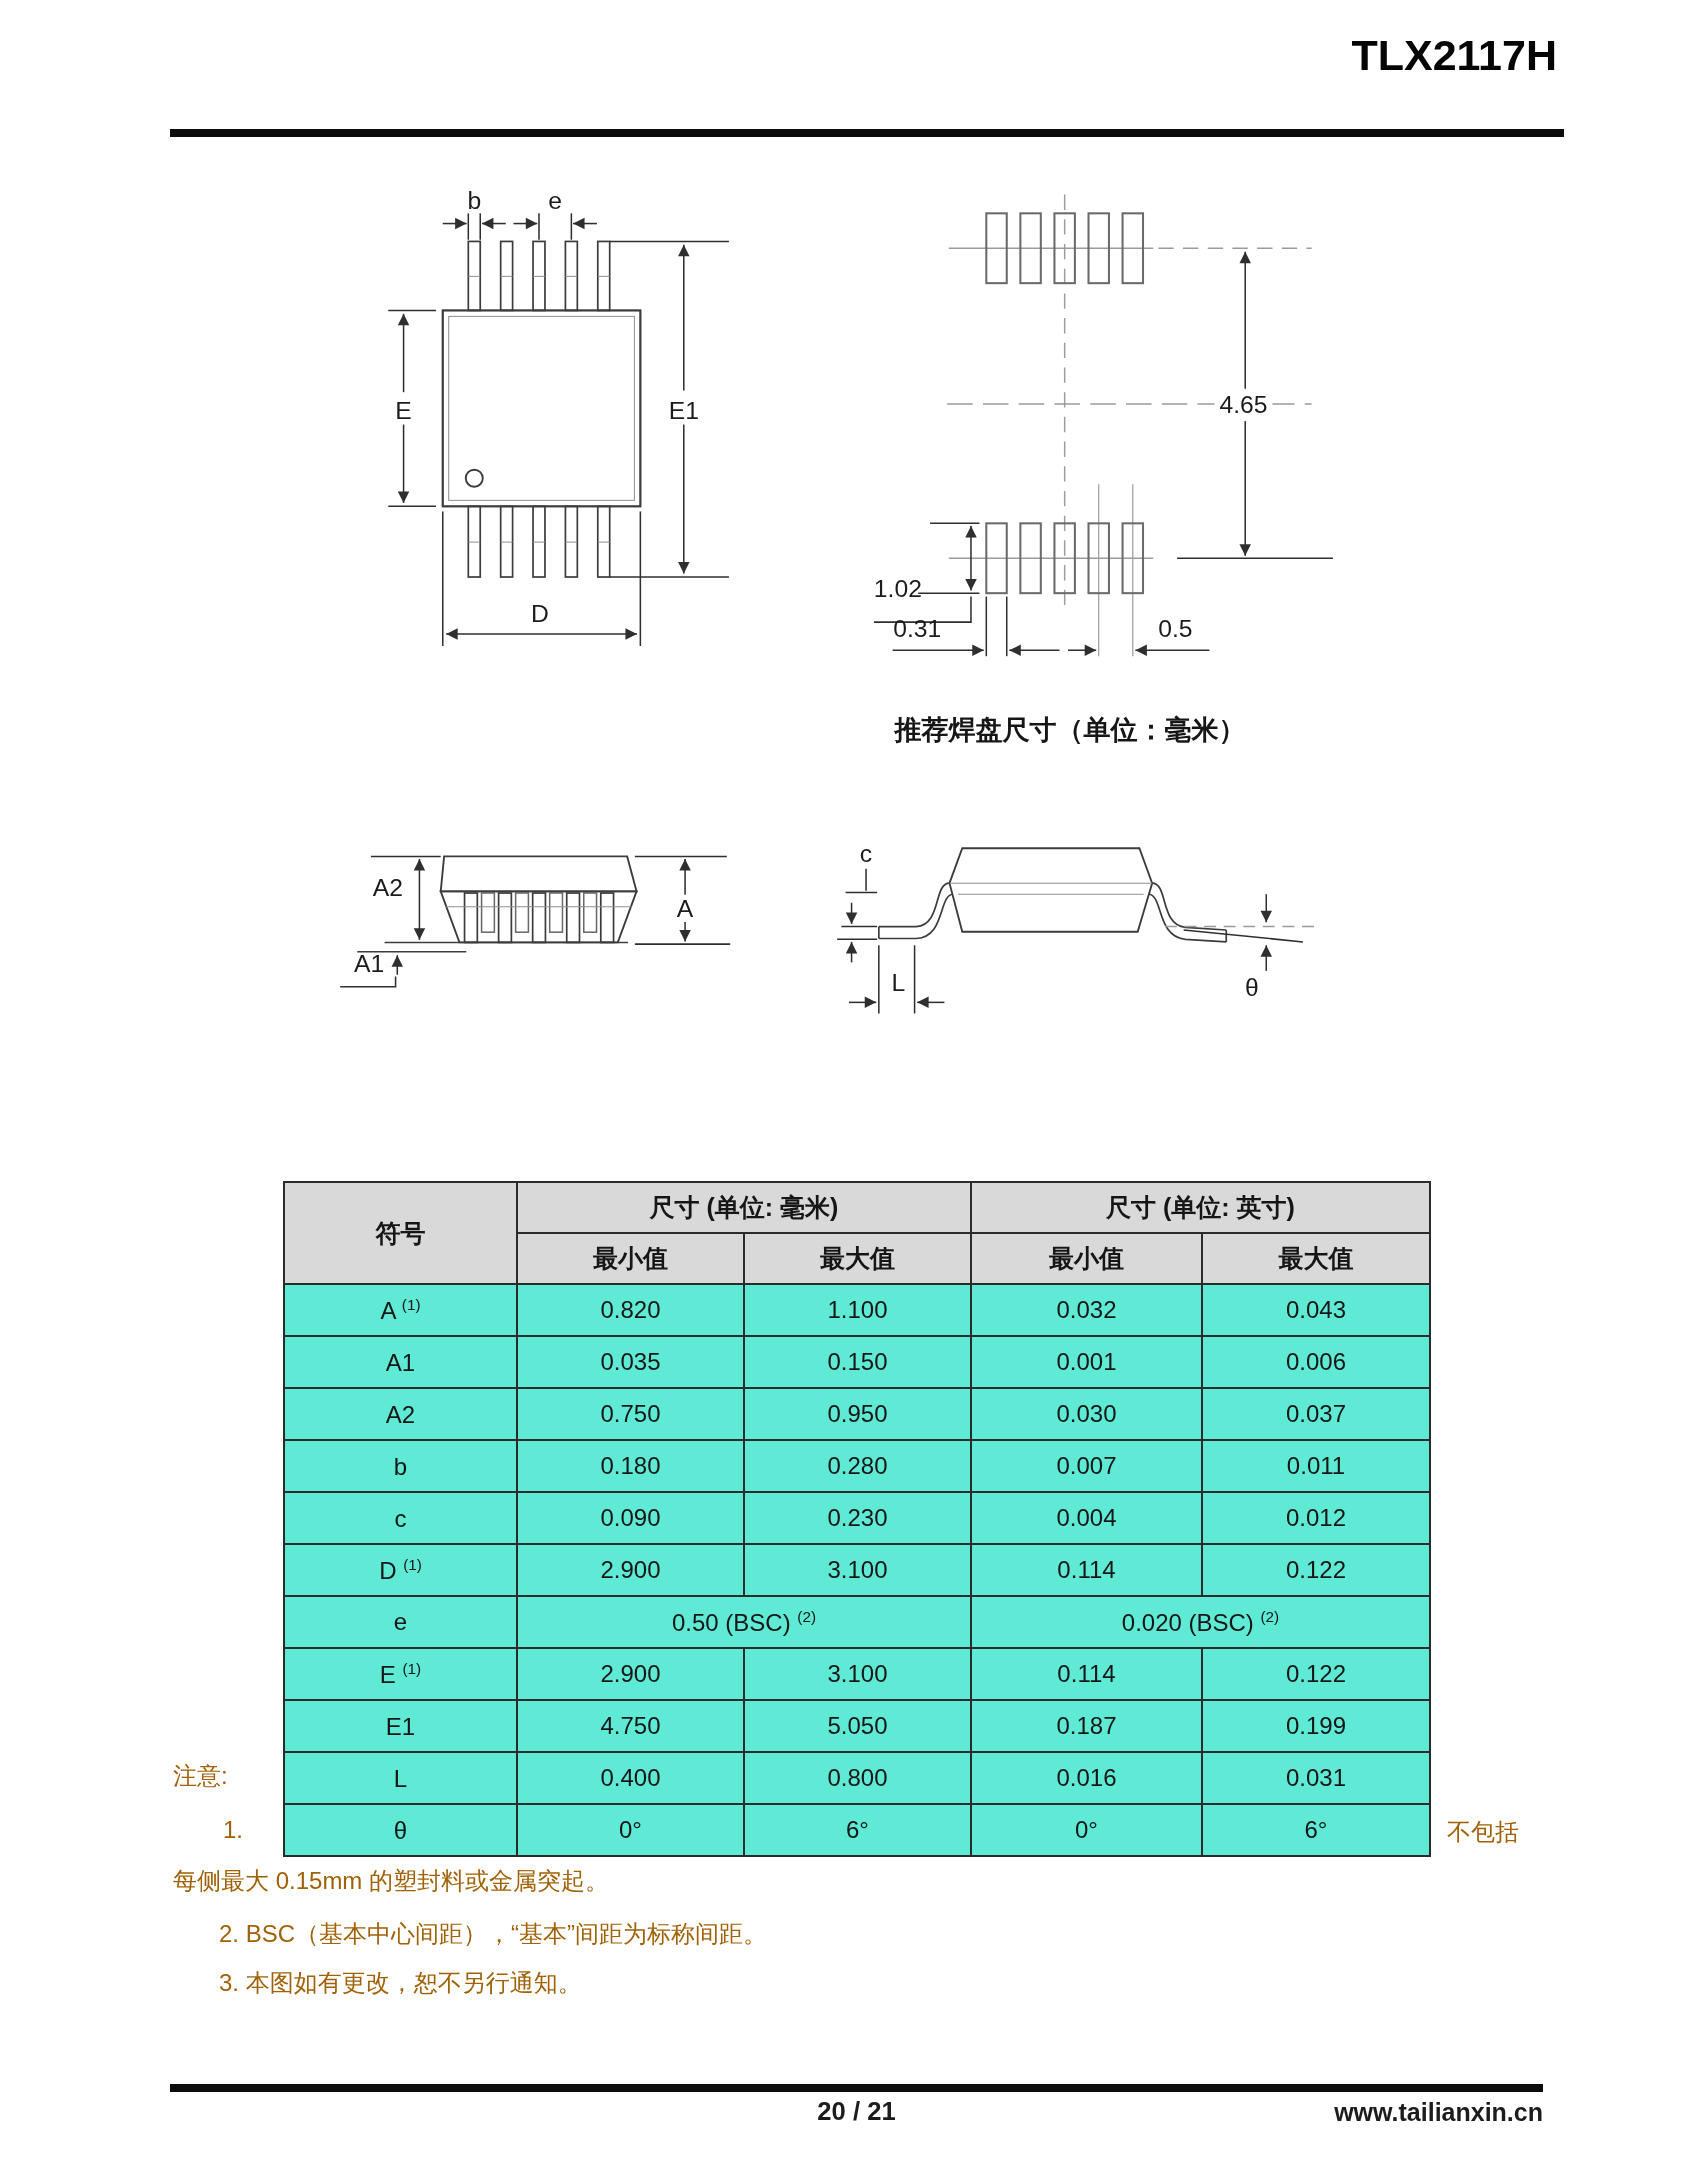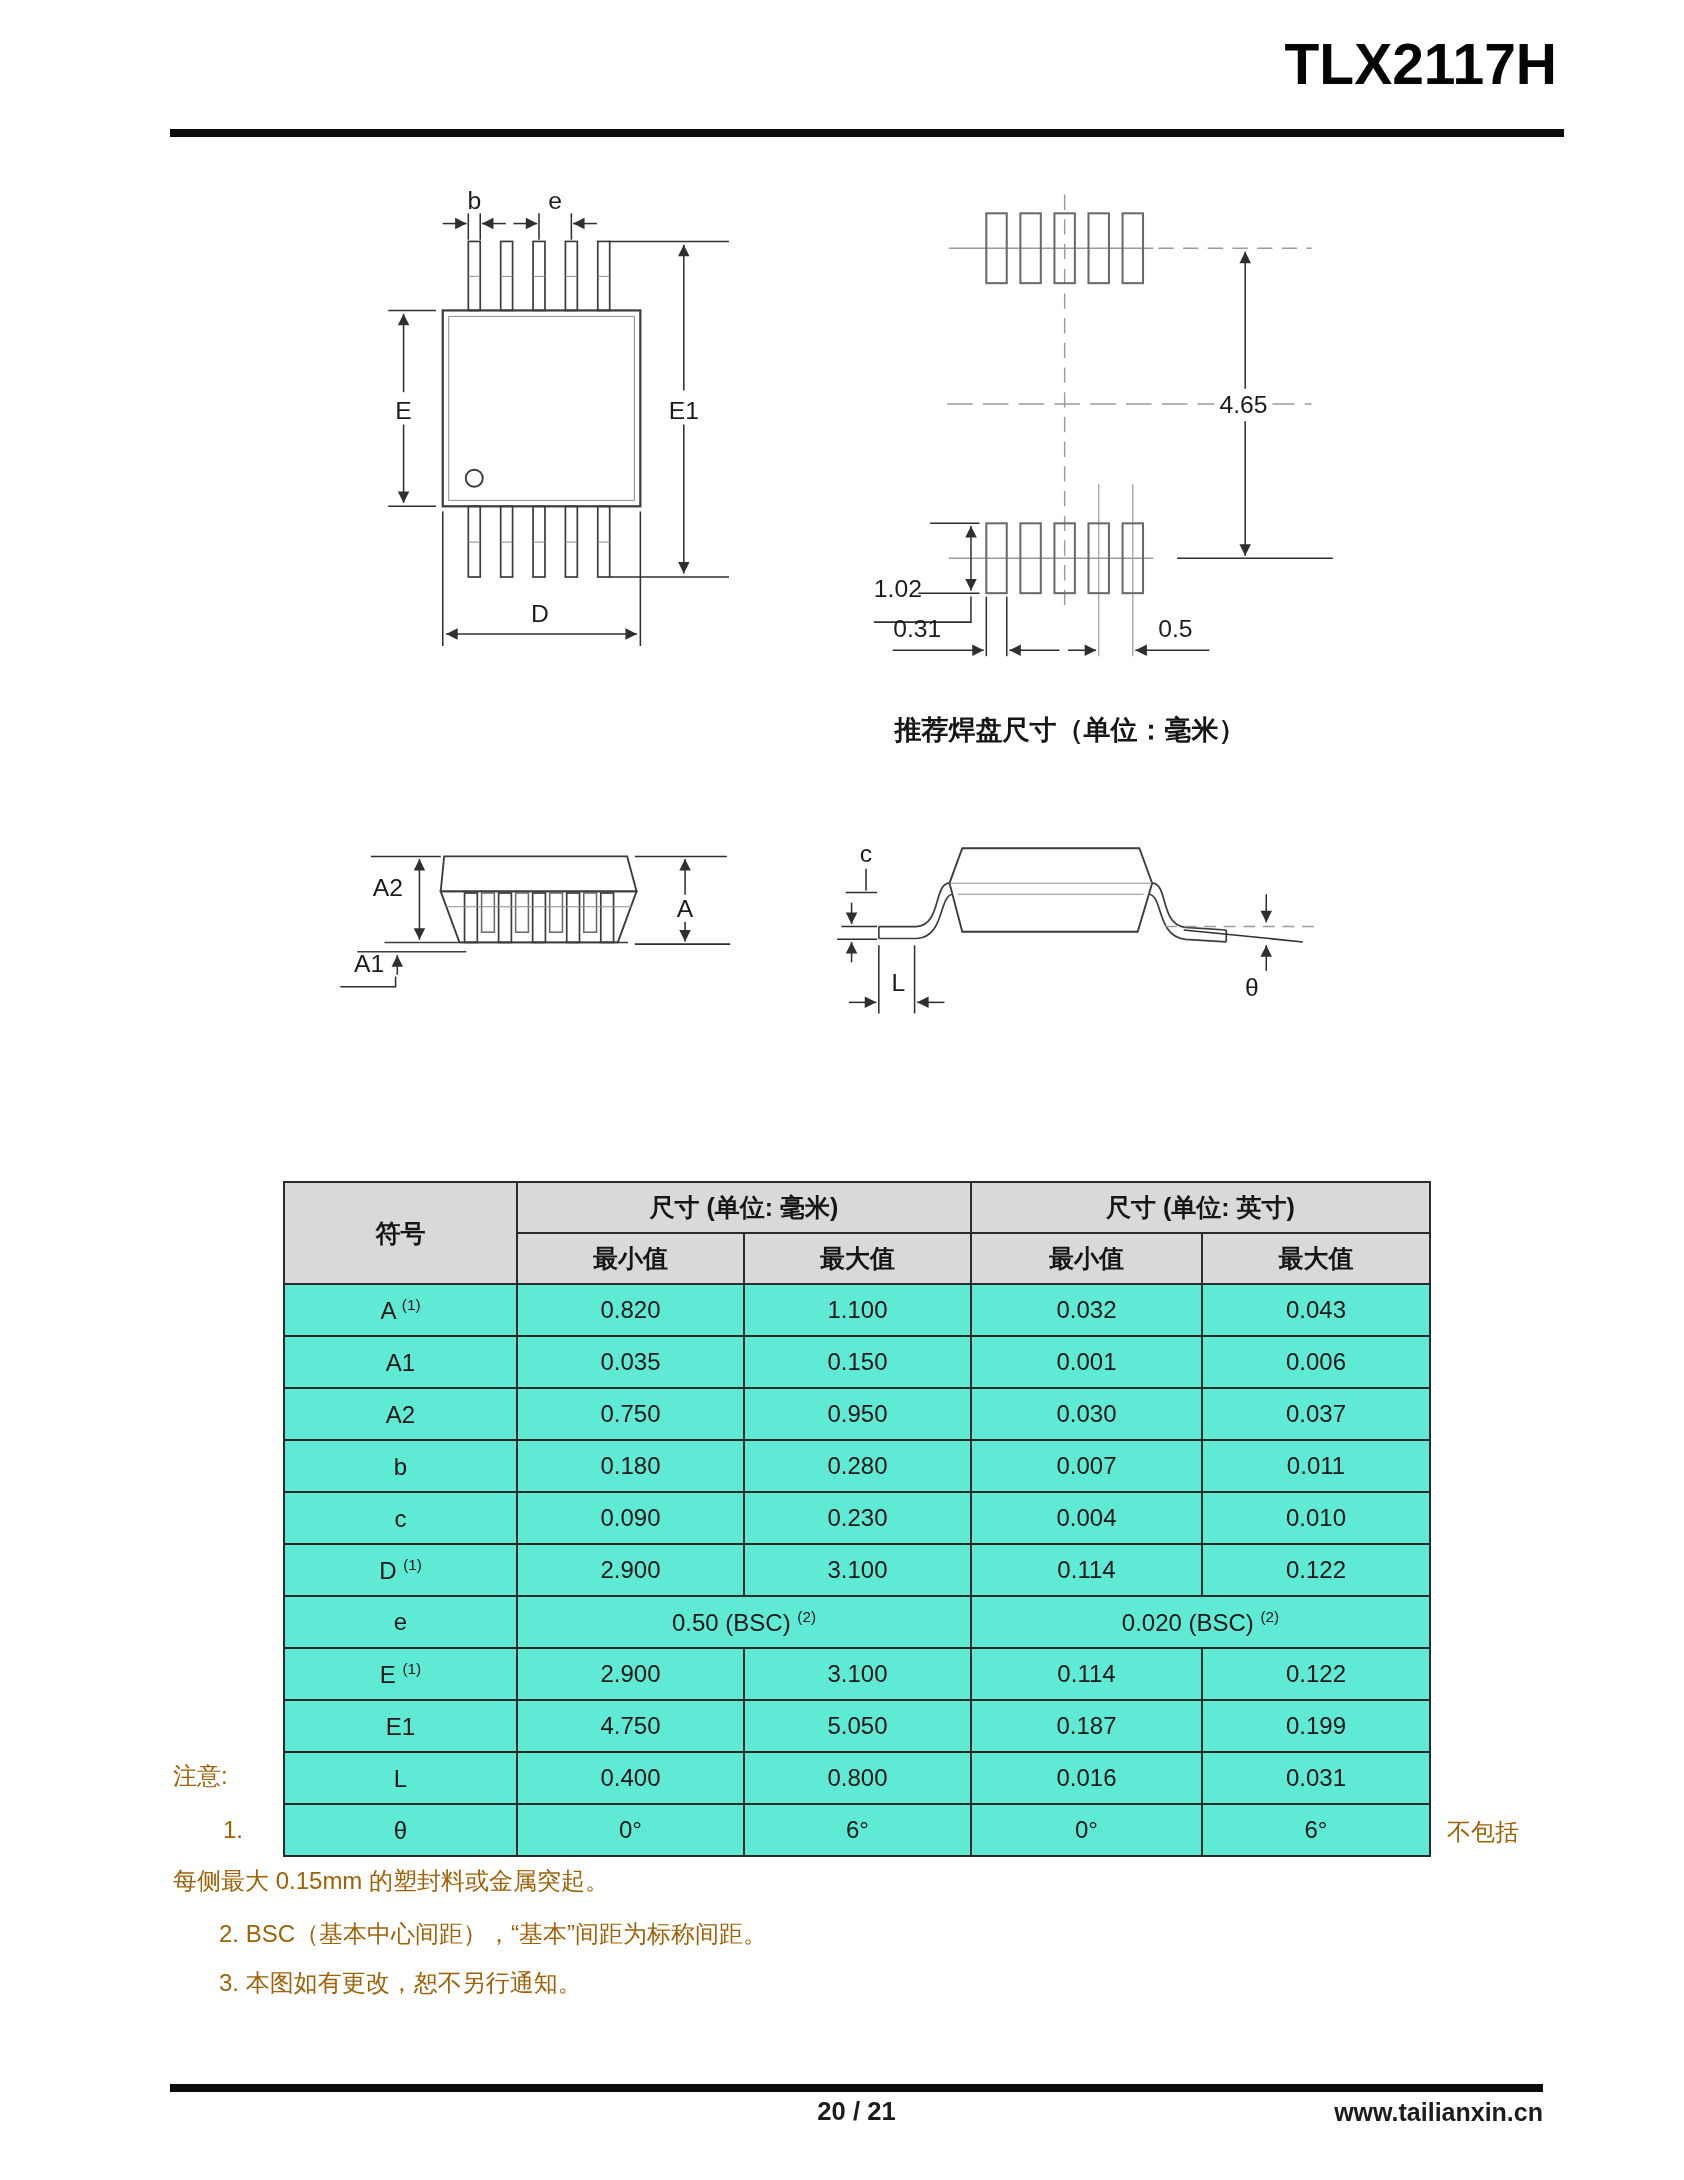--- a/index.html
+++ b/index.html
@@ -3,21 +3,21 @@
 <meta charset="utf-8">
 <style>
   html,body{margin:0;padding:0;background:#888;}
   #page{
     position:relative;width:1685px;height:2181px;background:#ffffff;
     font-family:"Liberation Sans","DejaVu Sans",sans-serif;color:#1c1c1c;
     overflow:hidden;
   }
   .abs{position:absolute;}
   
-  #doc-title{left:0;top:31px;right:128px;text-align:right;font-size:57px;font-weight:700;color:#050505;letter-spacing:0;}
+  #doc-title{left:0;top:31px;right:128px;text-align:right;font-size:43px;font-weight:700;color:#050505;letter-spacing:0;}
   #header-rule{left:170px;top:129px;width:1394px;height:7.7px;background:#0c0c0c;}
   #footer-rule{left:170px;top:2084px;width:1373px;height:7.7px;background:#0c0c0c;}
   #footer-page{left:170px;top:2097px;width:1373px;text-align:center;font-size:25.6px;font-weight:700;}
   #footer-site{left:170px;top:2098px;width:1373px;text-align:right;font-size:25px;font-weight:700;}
   
   svg{overflow:visible;}
   .out{stroke:#3c3c3c;stroke-width:2.2;fill:none;}
   .out2{stroke:#8f8f8f;stroke-width:1.2;fill:none;}
   .pin{stroke:#3c3c3c;stroke-width:2;fill:#ffffff;}
   .pinb{stroke:#6a6a6a;stroke-width:1.8;fill:#ffffff;}
@@ -322,21 +322,21 @@
           <td>0.180</td>
           <td>0.280</td>
           <td>0.007</td>
           <td>0.011</td>
         </tr>
         <tr>
           <td><span>c</span><sup></sup></td>
           <td>0.090</td>
           <td>0.230</td>
           <td>0.004</td>
-          <td>0.010</td>
+          <td>0.012</td>
         </tr>
         <tr>
           <td><span>D</span> <sup>(1)</sup></td>
           <td>2.900</td>
           <td>3.100</td>
           <td>0.114</td>
           <td>0.122</td>
         </tr>
         <tr>
           <td><span>e</span></td>

